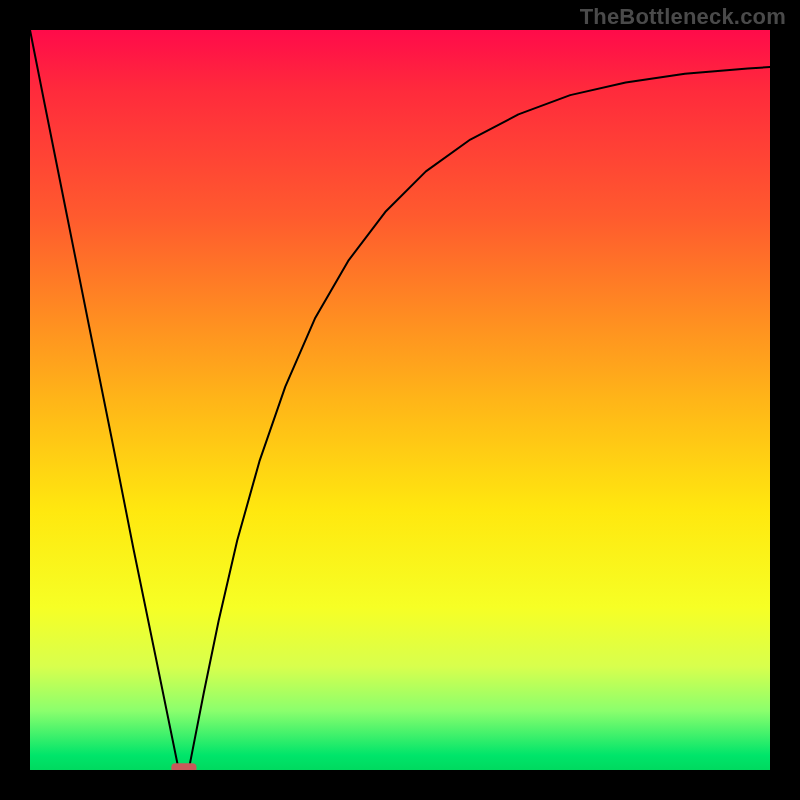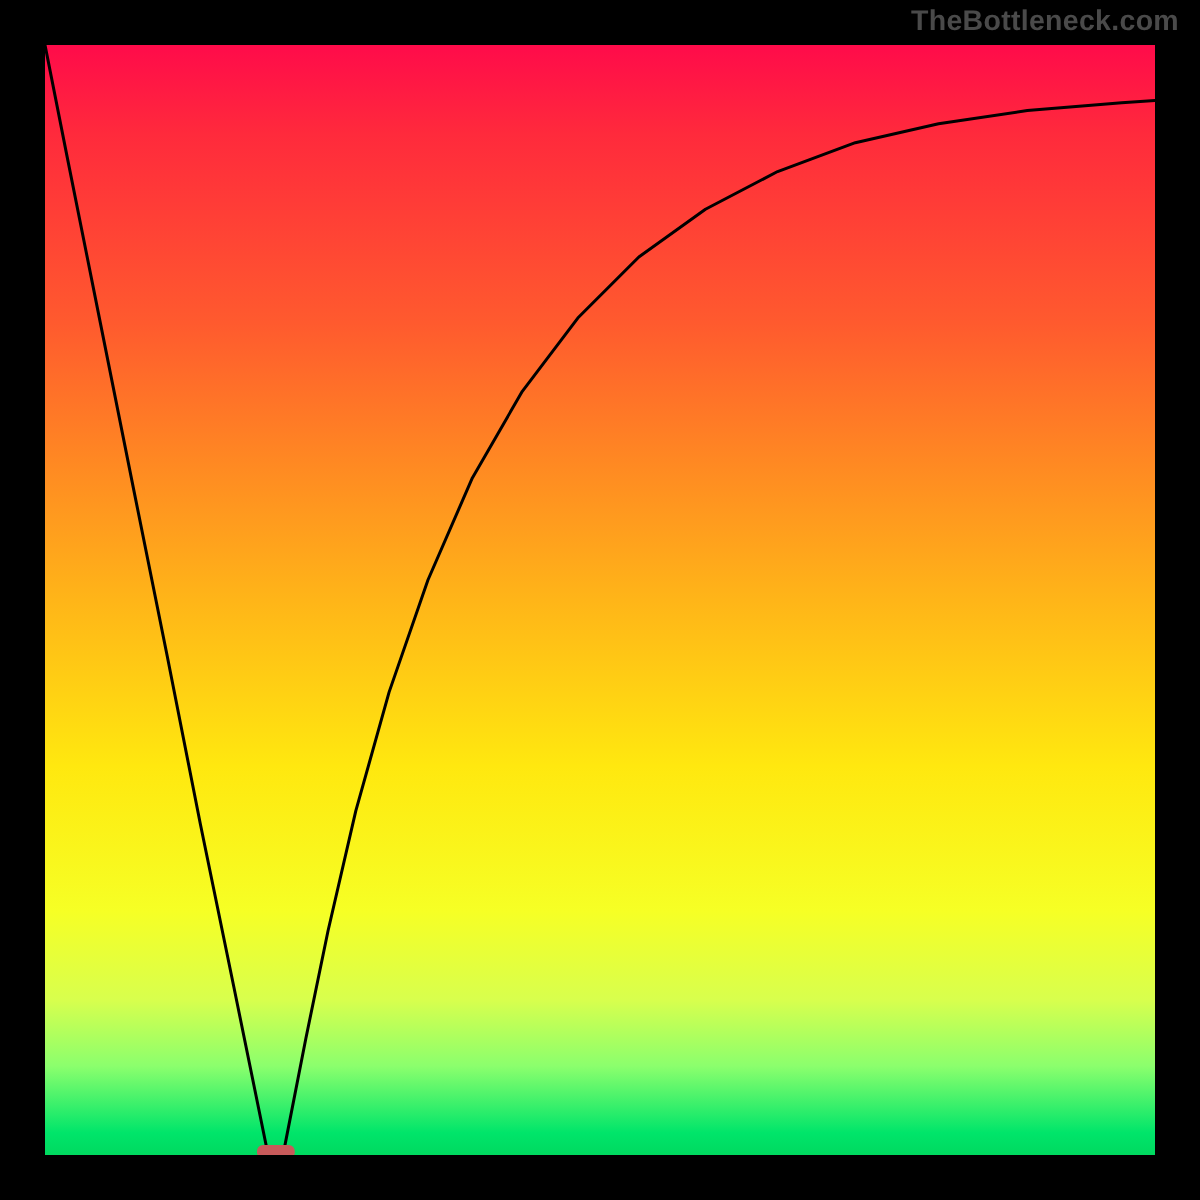--- a/index.html
+++ b/index.html
@@ -15,21 +15,21 @@
     position: relative;
     width: 800px;
     height: 800px;
     background: #000;
   }
   .watermark {
     position: absolute;
     top: 4px;
     right: 14px;
     color: #4a4a4a;
-    font-size: 19px;
+    font-size: 22px;
     font-weight: 600;
     letter-spacing: 0.2px;
     z-index: 10;
     user-select: none;
   }
   .plot-area {
     position: absolute;
     left: 30px;
     top: 30px;
     width: 740px;

